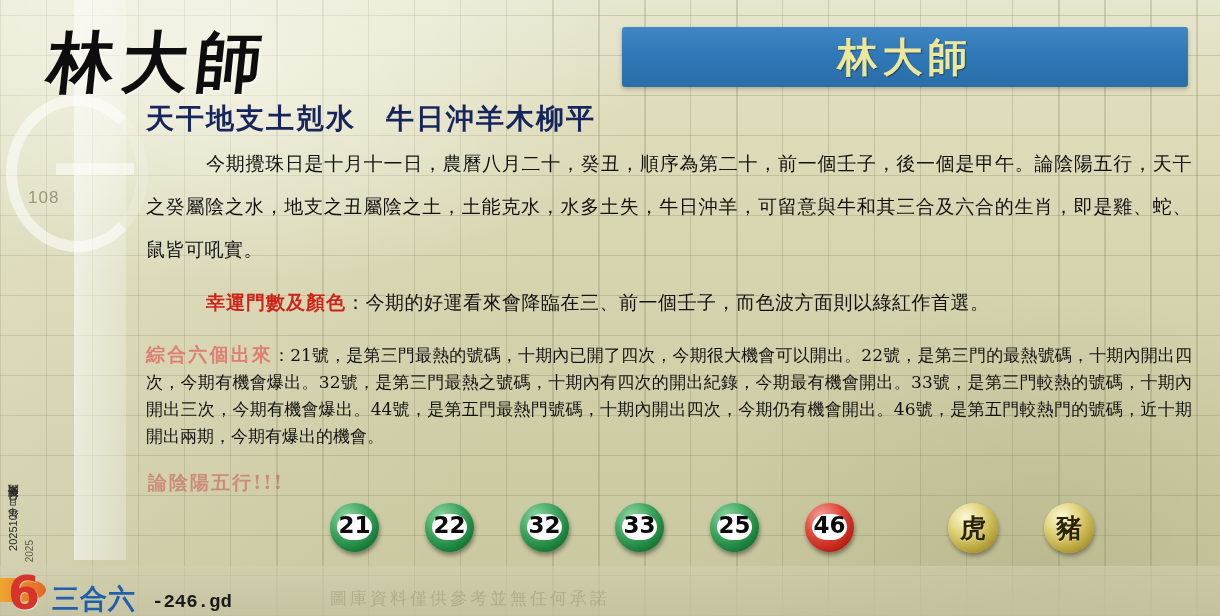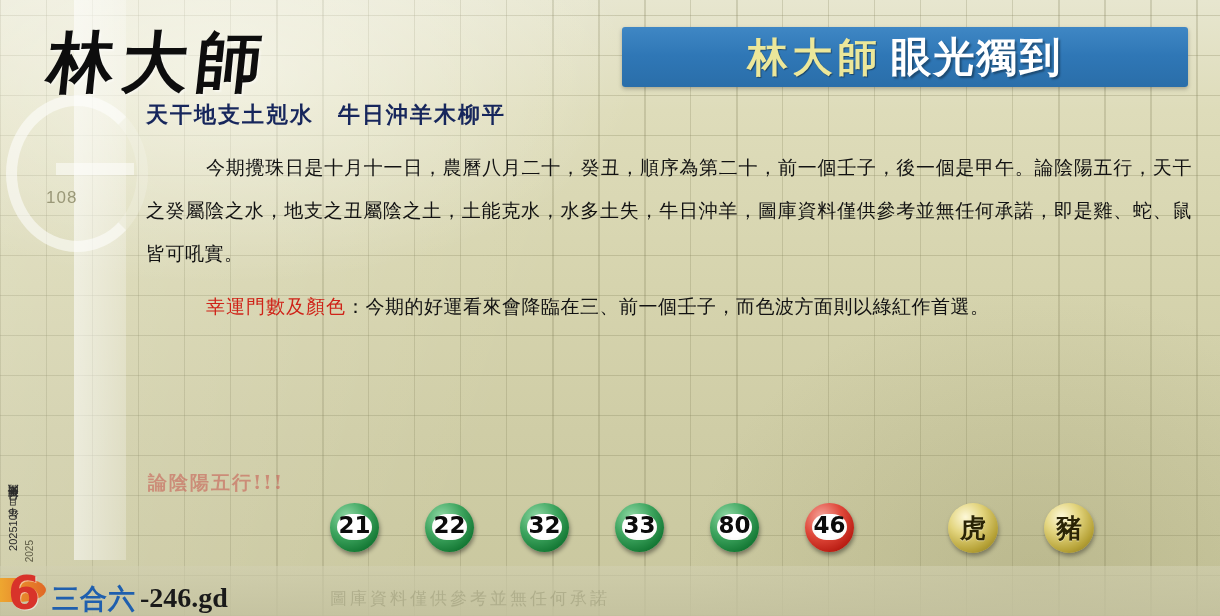--- a/index.html
+++ b/index.html
@@ -39,21 +39,21 @@
   .wm-ring{
     position:absolute;left:6px;top:95px;width:120px;height:135px;z-index:2;
     border:11px solid rgba(255,255,255,.55);border-radius:50%;
     border-right-color:rgba(255,255,255,.18);
   }
   .wm-bar{
     position:absolute;left:56px;top:163px;width:78px;height:12px;z-index:2;
     background:rgba(255,255,255,.5);
   }
   .page-num{
-    position:absolute;left:46px;top:188px;z-index:4;
+    position:absolute;left:28px;top:188px;z-index:4;
     font-size:17px;color:#9a9878;letter-spacing:1px;
   }
   
   .logo-callig{
     position:absolute;left:48px;top:18px;z-index:6;
     font-family:"DejaVu Serif","Liberation Serif",serif;
     font-size:66px;font-weight:bold;color:#0d0d0d;
     letter-spacing:8px;
     text-shadow:2px 2px 2px rgba(255,255,255,.45);
     transform:skewX(-6deg);
@@ -74,31 +74,31 @@
   .banner .b2{
     font-family:"DejaVu Sans","Liberation Sans",sans-serif;
     font-size:41px;font-weight:bold;color:#ffffff;letter-spacing:2px;
     text-shadow:2px 2px 2px rgba(0,0,0,.35);
     margin-left:8px;
   }
   
   .article{position:absolute;left:146px;top:100px;width:1046px;z-index:6;}
   .art-title{
     font-family:"DejaVu Serif","Liberation Serif",serif;
-    font-size:22px;font-weight:bold;color:#16265c;letter-spacing:2px;
-    white-space:pre;margin-bottom:16px;
+    font-size:28px;font-weight:bold;color:#16265c;letter-spacing:2px;
+    white-space:pre;margin-bottom:4px;
   }
   .para{
     font-family:"DejaVu Serif","Liberation Serif",serif;
     color:#121212;font-size:19px;line-height:43px;text-align:justify;
     letter-spacing:.5px;
   }
   .para.p1{text-indent:60px;}
   .lucky{margin-top:14px;text-indent:60px;font-size:19px;line-height:34px;}
-  .lucky .red{color:#cf2318;font-weight:normal;letter-spacing:1px;}
+  .lucky .red{color:#cf2318;font-weight:bold;letter-spacing:1px;}
   .sect2{margin-top:22px;font-size:17px;line-height:27px;letter-spacing:0;}
   .sect2 .red-faded{
     color:#e0675f;font-weight:bold;font-size:19px;letter-spacing:2px;opacity:.78;
   }
   .wish{
     position:absolute;left:148px;top:470px;z-index:6;
     font-family:"DejaVu Serif","Liberation Serif",serif;
     font-size:19px;font-weight:bold;color:#c7564e;opacity:.55;letter-spacing:2px;
   }
   
@@ -153,22 +153,22 @@
     font-family:"DejaVu Sans","Liberation Sans",sans-serif;
     font-size:46px;font-weight:bold;color:#d8332a;line-height:.92;
     text-shadow:1px 1px 0 rgba(255,255,255,.5);
   }
   .foot-cn{
     font-family:"DejaVu Serif","Liberation Serif",serif;
     font-size:27px;font-weight:bold;color:#1f5fae;letter-spacing:1px;
     margin-left:12px;line-height:1.1;
   }
   .foot-dom{
-    font-family:Liberation Serif, serif;
-    font-size:28px;font-weight:bold;color:#1a1a1a;margin-left:4px;line-height:1.15;
+    font-family:Liberation Mono, monospace;
+    font-size:19px;font-weight:bold;color:#1a1a1a;margin-left:16px;line-height:1.15;
   }
   .foot-swoosh{
     position:absolute;left:0;bottom:14px;width:46px;height:24px;z-index:10;
     border-radius:0 60% 60% 0 / 0 50% 50% 0;
     background:linear-gradient(90deg,#f0a52a,#e1621f);
     opacity:.95;
   }
   .foot-ghost{
     position:absolute;left:330px;bottom:6px;z-index:10;
     font-family:"DejaVu Serif","Liberation Serif",serif;
@@ -182,48 +182,50 @@
 
   <div class="left-band"></div>
   <div class="wm-ring"></div>
   <div class="wm-bar"></div>
   <div class="page-num">108</div>
 
   <div class="logo-callig">林大師</div>
 
   <div class="banner">
     <span class="b1">林大師</span>
-    <span class="b2">眼光獨到</span>
   </div>
 
   <div class="article">
     <div class="art-title">天干地支土剋水　牛日沖羊木柳平</div>
-    <div class="para p1">今期攪珠日是十月十一日，農曆八月二十，癸丑，順序為第二十，前一個壬子，後一個是甲午。論陰陽五行，天干之癸屬陰之水，地支之丑屬陰之土，土能克水，水多土失，牛日沖羊，圖庫資料僅供參考並無任何承諾，即是雞、蛇、鼠皆可吼實。</div>
+    <div class="para p1">今期攪珠日是十月十一日，農曆八月二十，癸丑，順序為第二十，前一個壬子，後一個是甲午。論陰陽五行，天干之癸屬陰之水，地支之丑屬陰之土，土能克水，水多土失，牛日沖羊，可留意與牛和其三合及六合的生肖，即是雞、蛇、鼠皆可吼實。</div>
     <div class="para lucky">
       <span class="red">幸運門數及顏色</span><span>：今期的好運看來會降臨在三、前一個壬子，而色波方面則以綠紅作首選。</span>
     </div>
+    <div class="para sect2">
+      <span class="red-faded">綜合六個出來</span><span>：21號，是第三門最熱的號碼，十期內已開了四次，今期很大機會可以開出。22號，是第三門的最熱號碼，十期內開出四次，今期有機會爆出。32號，是第三門最熱之號碼，十期內有四次的開出紀錄，今期最有機會開出。33號，是第三門較熱的號碼，十期內開出三次，今期有機會爆出。44號，是第五門最熱門號碼，十期內開出四次，今期仍有機會開出。46號，是第五門較熱門的號碼，近十期開出兩期，今期有爆出的機會。</span>
+    </div>
   </div>
 
   <div class="wish">論陰陽五行!!!</div>
 
   <div class="balls">
     <div class="ball green">
         <span class="num">21</span>
       </div>
     <div class="ball green">
         <span class="num">22</span>
       </div>
     <div class="ball green">
         <span class="num">32</span>
       </div>
     <div class="ball green">
         <span class="num">33</span>
       </div>
     <div class="ball green">
-        <span class="num">80</span>
+        <span class="num">25</span>
       </div>
     <div class="ball red">
         <span class="num">46</span>
       </div>
   </div>
 
   <div class="zodiacs">
     <div class="zod">
         <span>虎</span>
       </div>

